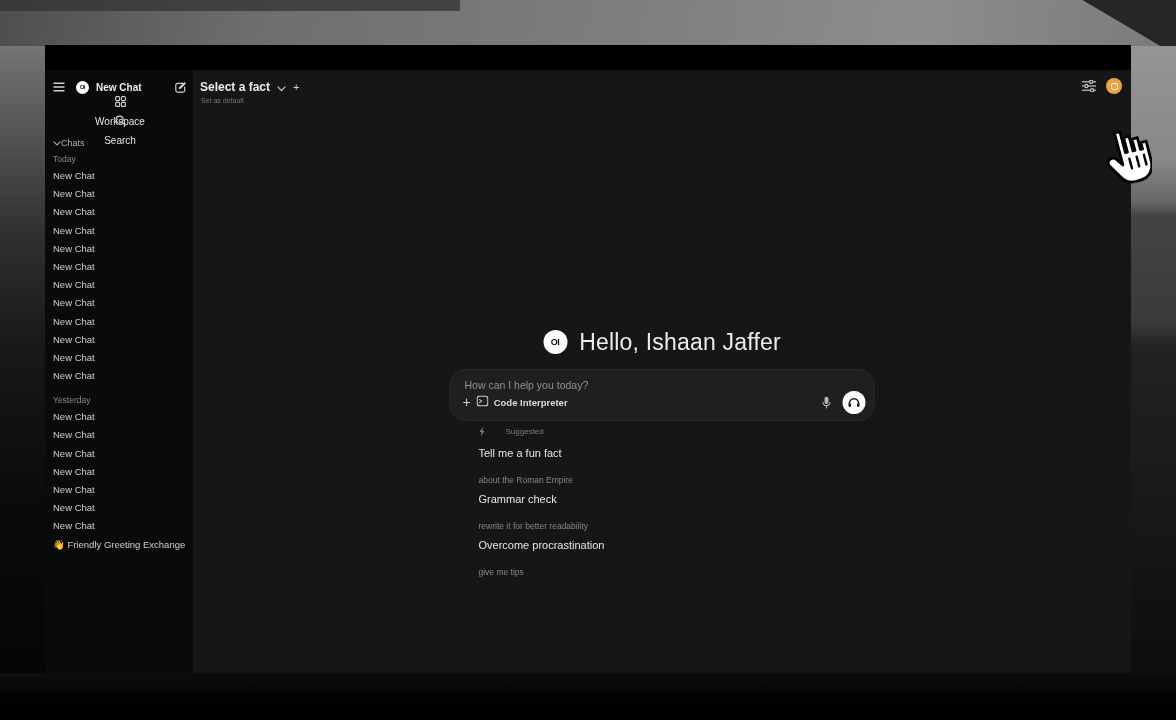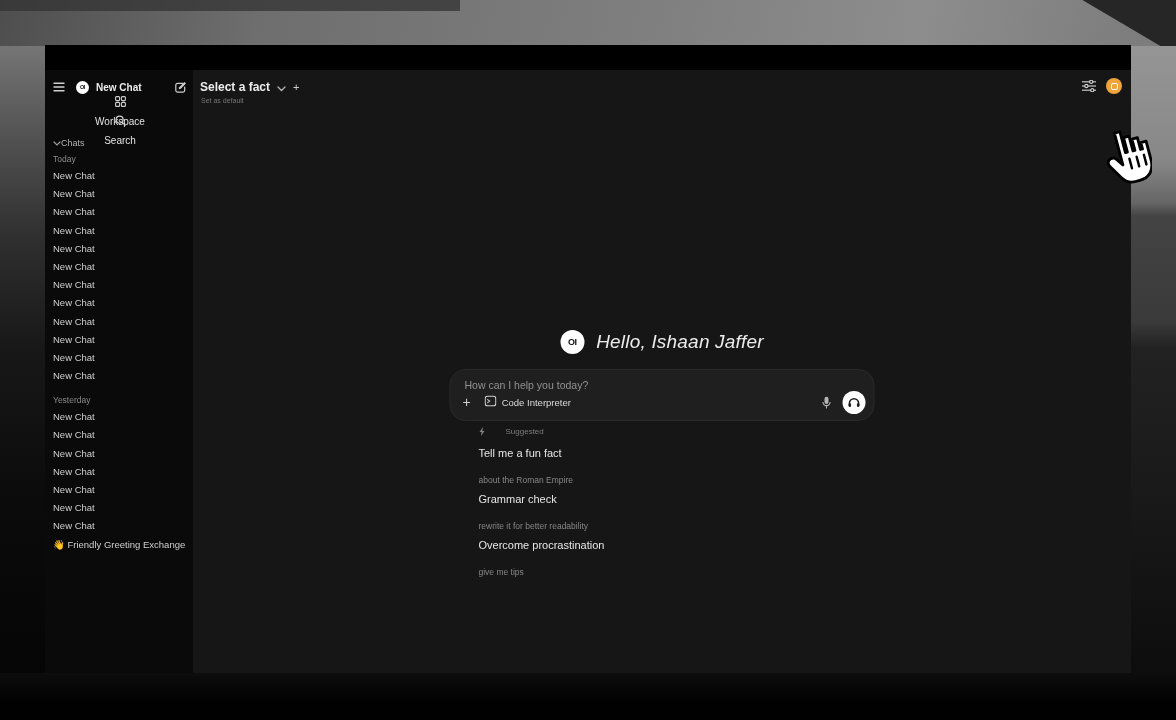--- a/index.html
+++ b/index.html
@@ -51,30 +51,30 @@
   .top-right { position:absolute; right:9px; top:8px; display:flex; align-items:center; gap:10px; }
   .avatar { width:16px; height:16px; border-radius:50%; background:#F1A33B; display:flex;
             align-items:center; justify-content:center; cursor:pointer; }
   .avatar-glyph { width:7px; height:7px; border:1.2px solid #fff; border-radius:2px; }
 
   .center { position:absolute; left:50%; top:258px; transform:translateX(-50%); width:425px; }
   .greeting-row { display:flex; align-items:center; justify-content:center; gap:12px; height:28px; }
   .logo-lg { width:24px; height:24px; border-radius:50%; background:#fff; color:#111;
              font-size:9px; font-weight:bold; display:inline-flex; align-items:center;
              justify-content:center; letter-spacing:-0.5px; }
-  .greeting-text { font-size:19px; font-weight:500; color:#ececec; letter-spacing:.2px;font-style:italic; }
+  .greeting-text { font-size:23px; font-weight:500; color:#ececec; letter-spacing:.2px; }
 
   .composer { margin-top:13px; height:52px; background:#1f1f1f; border:1px solid #2a2a2a;
               border-radius:16px; position:relative; cursor:text; }
   .placeholder { position:absolute; left:14px; top:9px; font-size:10.5px; color:#929292; }
   .composer-bottom { position:absolute; left:12px; right:8px; bottom:6px; height:24px;
                      display:flex; align-items:center; }
   .attach { font-size:14px; color:#cfcfcf; cursor:pointer; line-height:1; }
-  .ci-chip { display:flex; align-items:center; gap:5px; margin-left:14px; font-size:9.5px;
-             font-weight:400; color:#dcdcdc; cursor:pointer; }
+  .ci-chip { display:flex; align-items:center; gap:5px; margin-left:6px; font-size:9.5px;
+             font-weight:700; color:#dcdcdc; cursor:pointer; }
   .spacer { flex:1; }
   .mic { margin-right:11px; cursor:pointer; display:inline-flex; }
   .voice-btn { width:23px; height:23px; border-radius:50%; background:#fff; display:flex;
                align-items:center; justify-content:center; cursor:pointer; }
 
   .suggested { margin-top:6px; padding-left:29px; }
   .suggested-head { display:flex; gap:20px; height:12px;
                     font-size:8px; color:#7d7d7d; }
   .suggestion { margin-top:8px; cursor:pointer; }
   .sug-title { font-size:11px; font-weight:500; color:#e6e6e6; }

